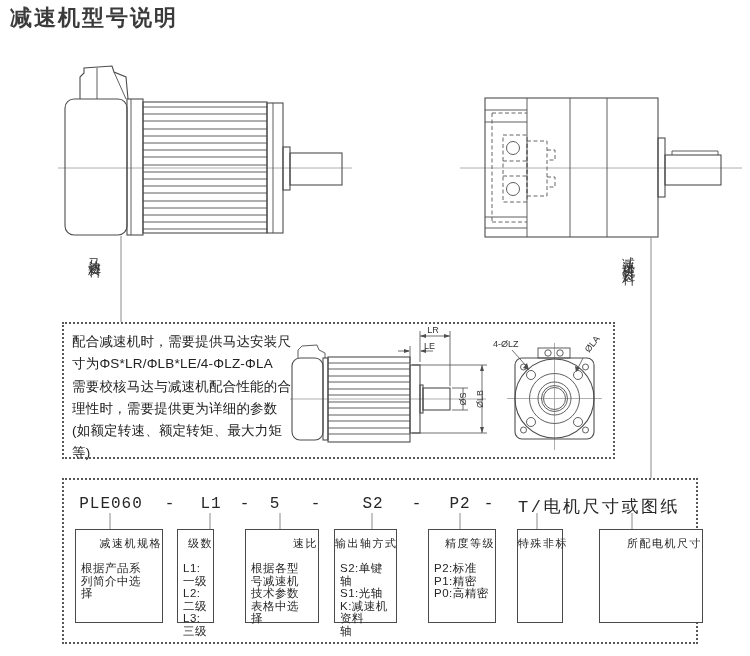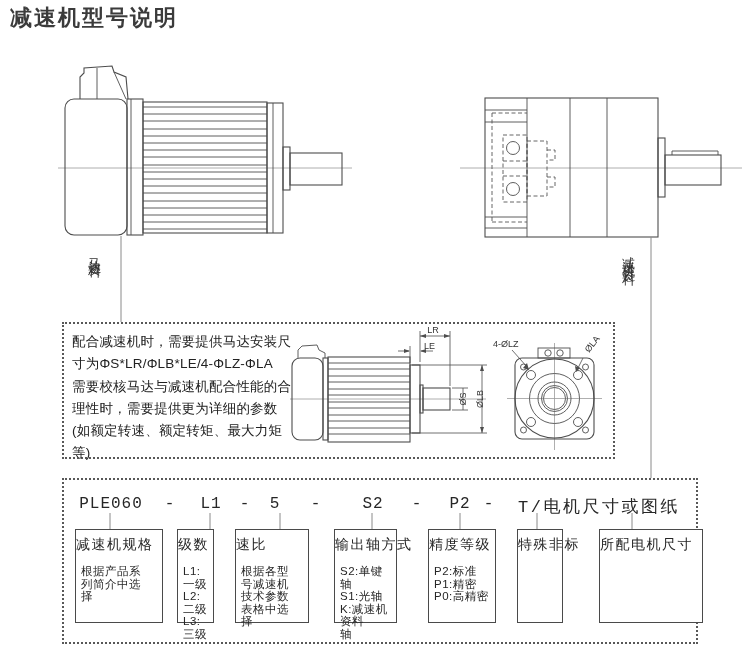--- a/index.html
+++ b/index.html
@@ -32,25 +32,25 @@
     font-size:16px;font-weight:500;letter-spacing:1px;color:#262626;
   }
   .seg0{left:111px;} .seg1{left:170px;} .seg2{left:211px;} .seg3{left:245px;}
   .seg4{left:275px;} .seg5{left:316px;} .seg6{left:373px;} .seg7{left:417px;}
   .seg8{left:460px;} .seg9{left:489px;}
   .seg10{left:518px;transform:none;font-size:17px;letter-spacing:2.5px;}
   .legend-cell{
     position:absolute;top:529px;height:94px;border:1.5px solid #4a4a4a;
     box-sizing:border-box;background:#fff;
   }
-  .lb0{left:75px;width:88px;} .lb1{left:177px;width:37px;} .lb2{left:235px;width:74px;}
+  .lb0{left:75px;width:88px;} .lb1{left:177px;width:37px;} .lb2{left:245px;width:74px;}
   .lb3{left:334px;width:63px;} .lb4{left:428px;width:68px;} .lb5{left:517px;width:46px;font-family:Liberation Serif, serif;}
   .lb6{left:599px;width:104px;}
   .lb-title{
-    text-align:left;font-size:14px;padding-top:6px;letter-spacing:1.5px;
+    text-align:right;font-size:11px;padding-top:6px;letter-spacing:1.5px;
     color:#262626;white-space:nowrap;
   }
   .lb-body{
     font-size:11.5px;line-height:12.6px;padding:11px 3px 0 5px;
     white-space:pre-line;color:#262626;letter-spacing:0.5px;
   }
   .stroke{stroke:#4d4d4d;stroke-width:1.1;fill:none;}
   .stroke-thin{stroke:#4d4d4d;stroke-width:0.9;fill:none;}
   .dash{stroke:#555;stroke-width:0.9;fill:none;stroke-dasharray:4 2.5;}
   .cl{stroke:#9a9a9a;stroke-width:0.8;fill:none;}

